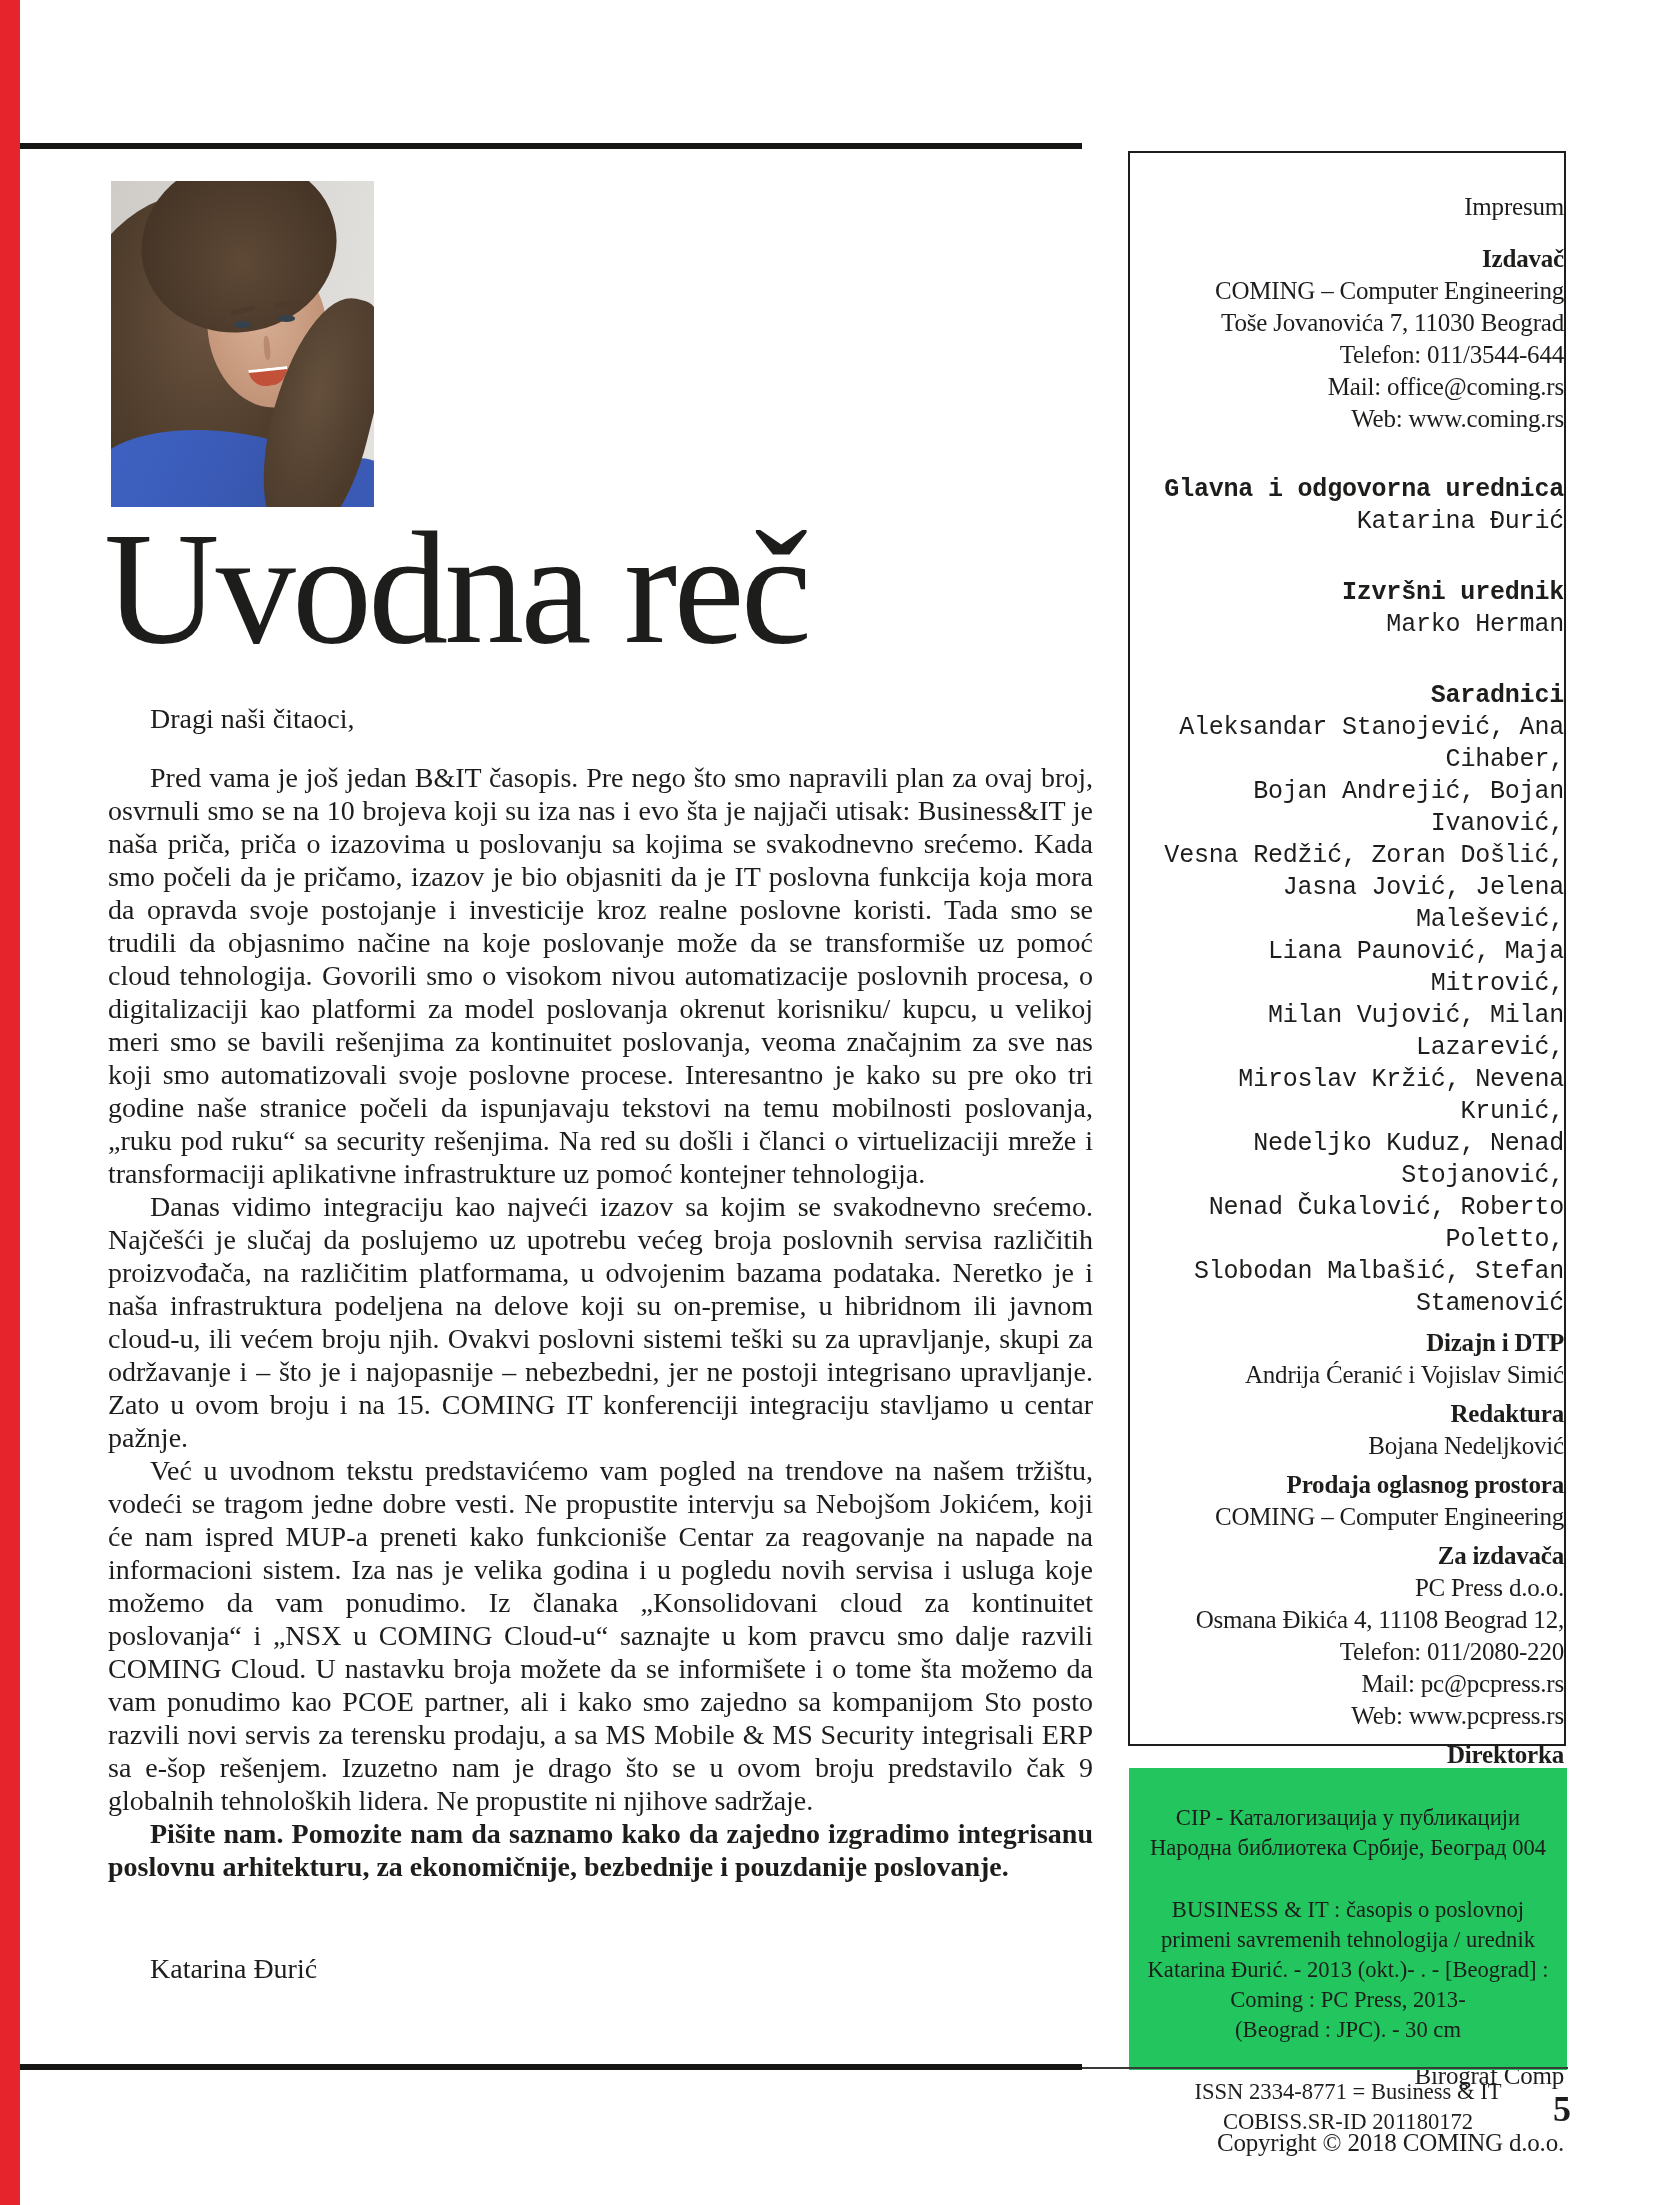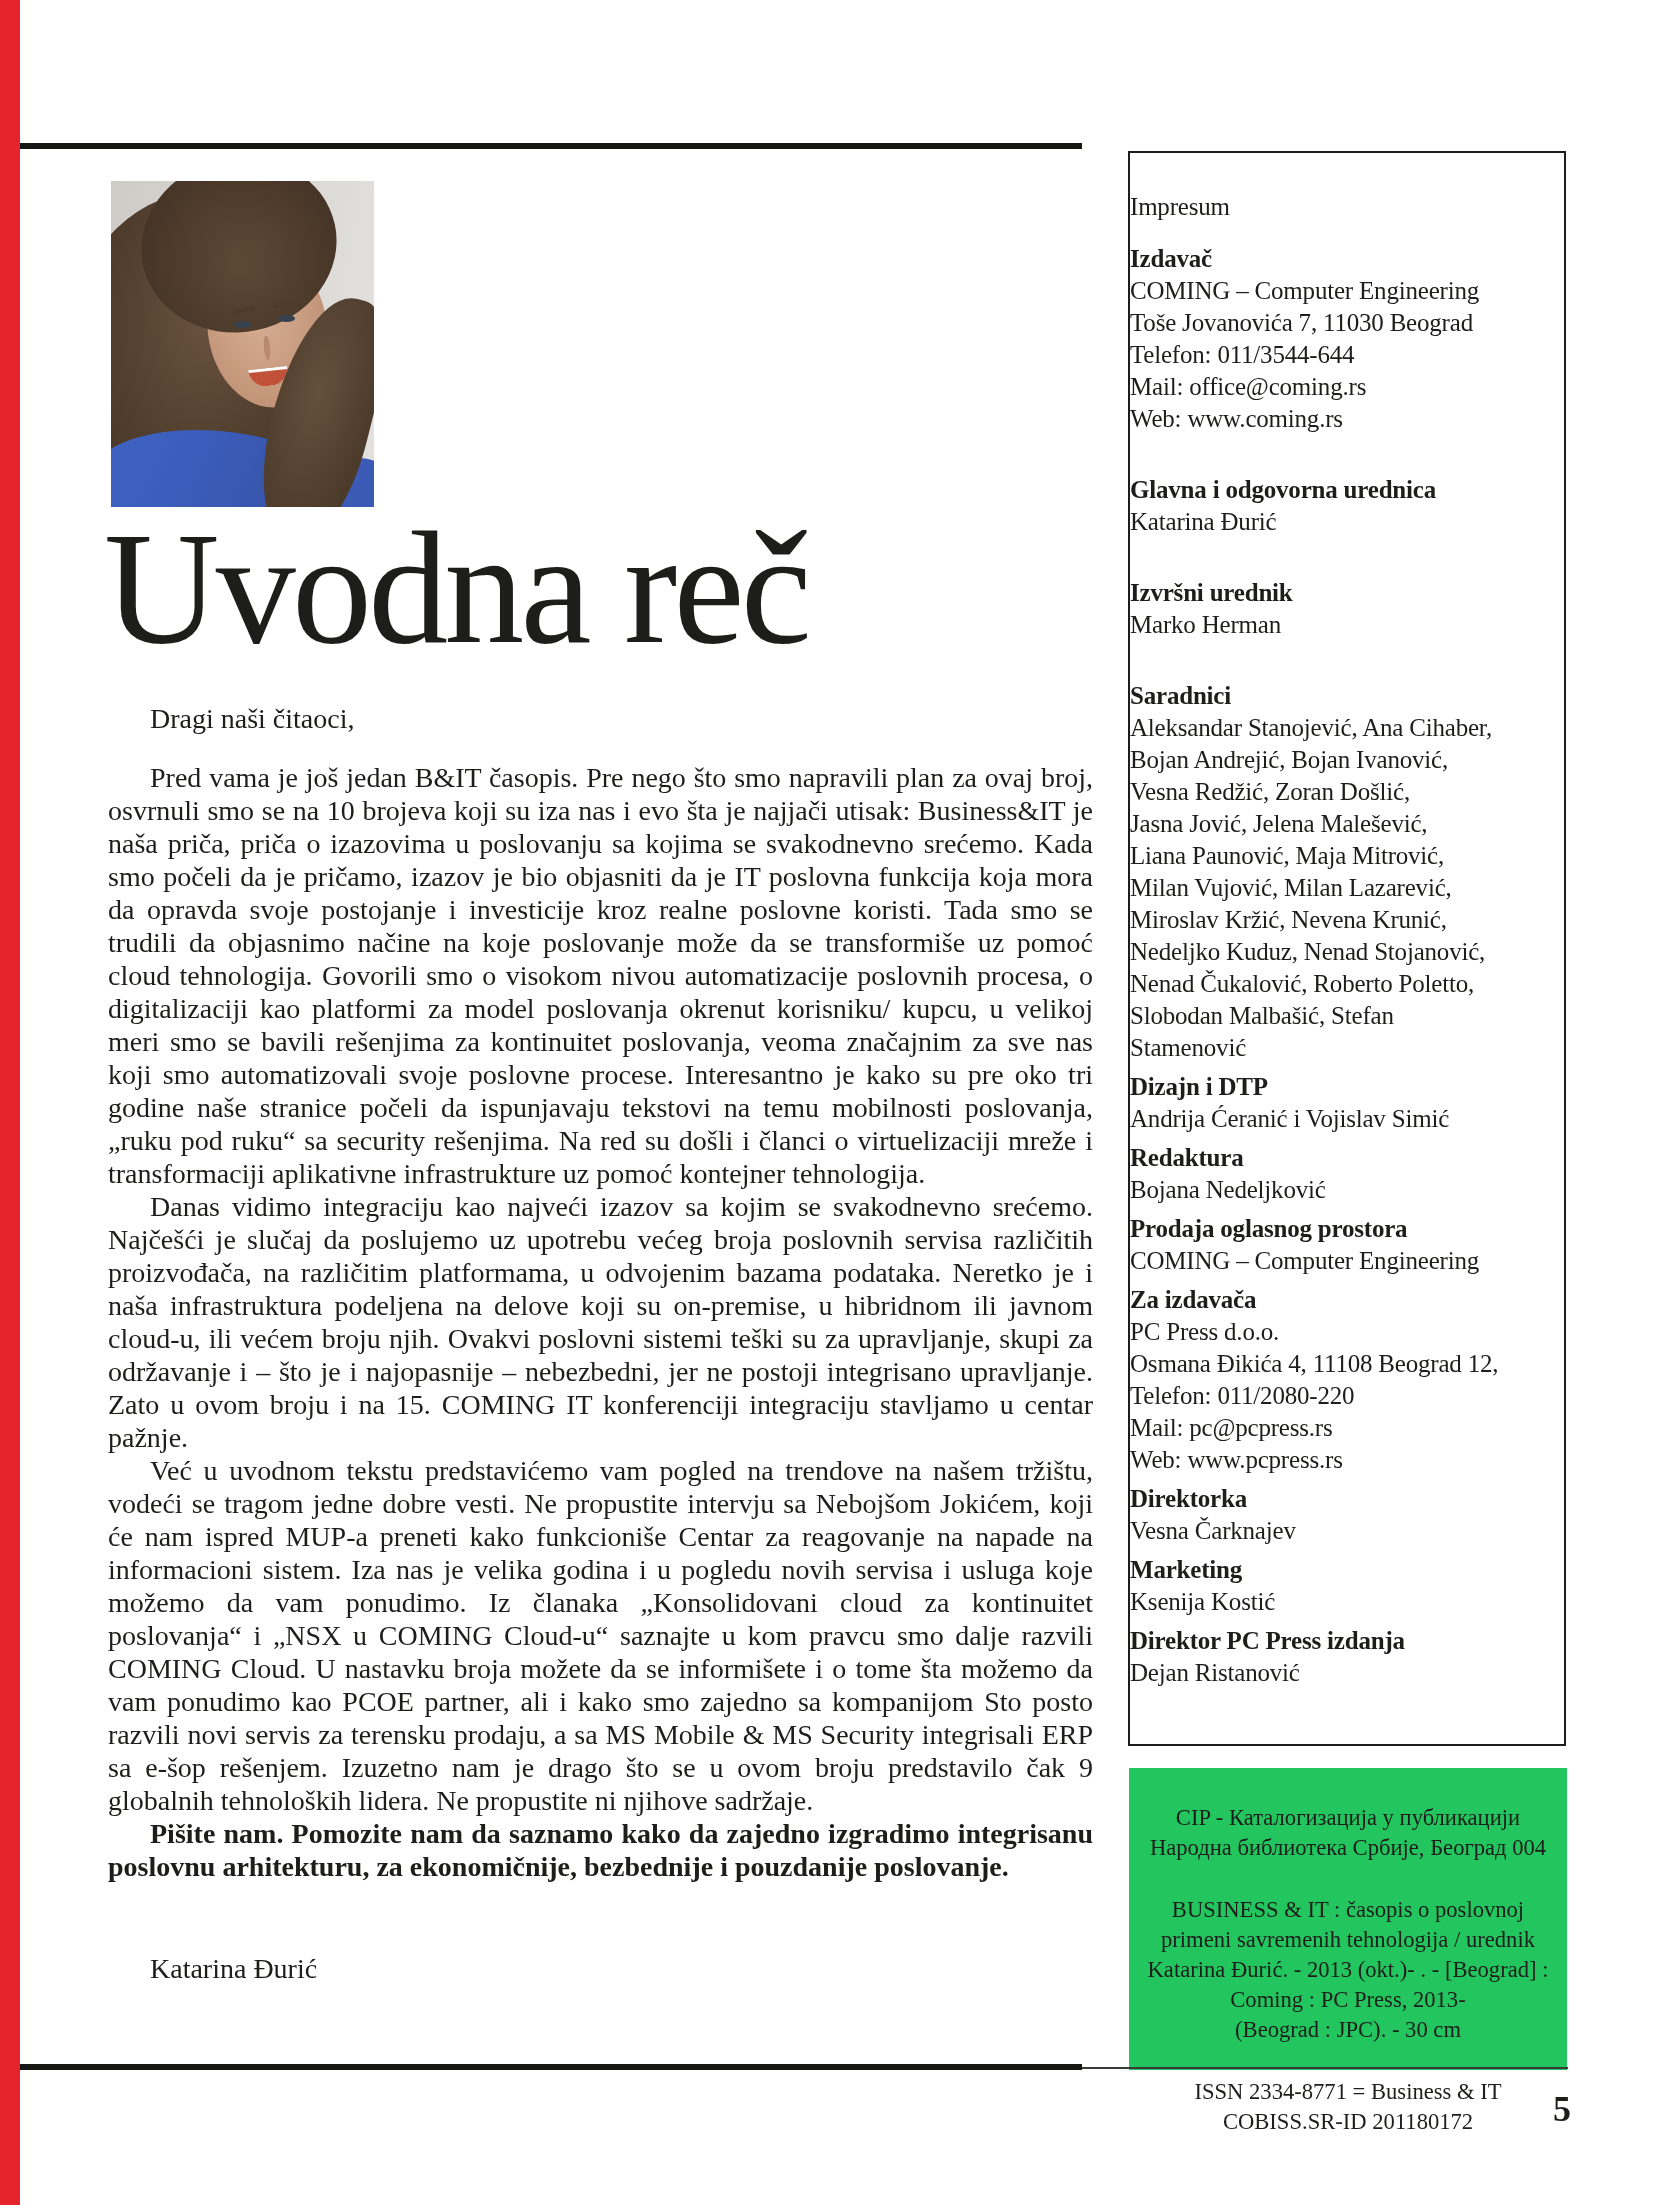--- a/index.html
+++ b/index.html
@@ -45,25 +45,25 @@
          letter-spacing:-3.8px;color:#1d1d1b;white-space:nowrap;}
   
   .body-col{position:absolute;left:108px;top:702px;width:985px;font-size:28px;line-height:33px;
             text-align:justify;color:#1d1d1b;}
   .salutation{margin:0 0 26px 0;text-indent:42px;text-align:left;}
   .body-col p{margin:0;text-indent:42px;}
   .body-col p.closing{font-weight:700;}
   .signature{margin-top:69px;text-indent:42px;text-align:left;}
   
   .impresum{position:absolute;left:1128px;top:151px;width:438px;height:1595px;border:2.3px solid #1d1d1b;
-            box-sizing:border-box;text-align:left;font-size:25px;line-height:32px;letter-spacing:-0.2px;
+            box-sizing:border-box;text-align:right;font-size:25px;line-height:32px;letter-spacing:-0.2px;
             padding-top:38px;}
   .imp-heading{margin-bottom:19.6px;}
   .imp-group{margin-top:7px;}
-  .imp-group.gap-large{margin-top:39px;}
+  .imp-group.gap-large{margin-top:39px;font-family:Liberation Mono, monospace;}
   .imp-group.gap-xlarge{margin-top:83px;}
   .imp-label{font-weight:700;}
   .imp-copyright{margin-top:35px;}
   
   .cip{position:absolute;left:1129px;top:1768px;width:438px;height:302px;background:#22c55e;
        box-sizing:border-box;text-align:center;font-size:22.6px;line-height:30px;padding-top:35px;color:#1d1d1b;}
   .cip-stanza{margin-bottom:32px;}
   
   .page-number{position:absolute;left:1471px;top:2088px;width:100px;text-align:right;
                font-size:36px;font-weight:700;color:#1d1d1b;}

